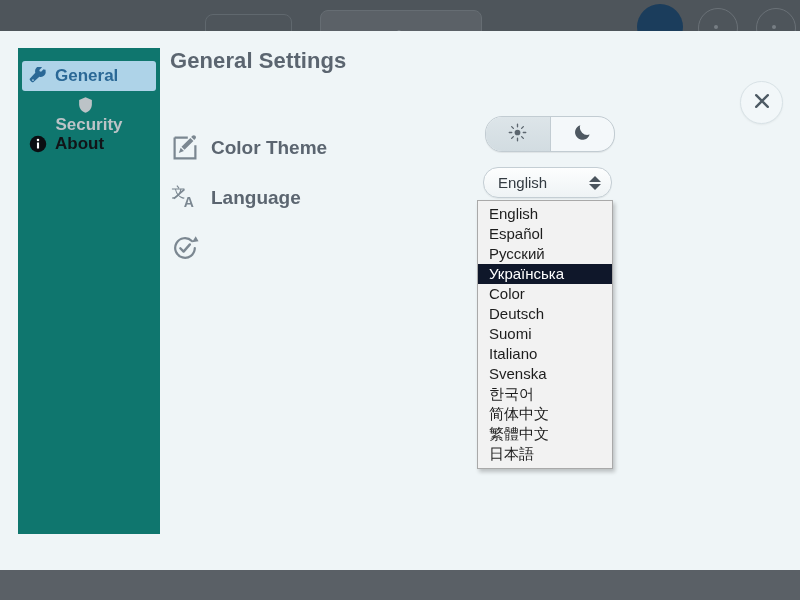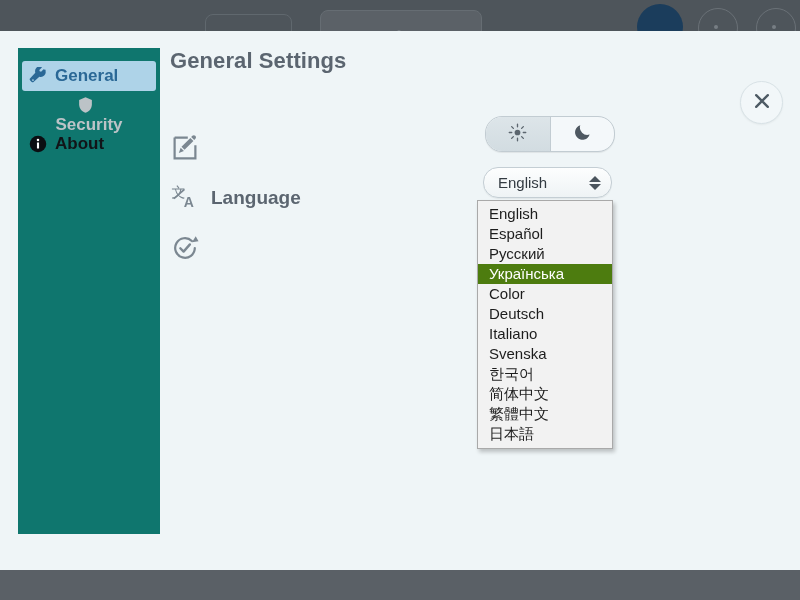--- a/index.html
+++ b/index.html
@@ -213,21 +213,21 @@
   .dropdown .opt {
     height: 20px;
     line-height: 20px;
     padding: 0 4px 0 11px;
     font-size: 15px;
     color: #1d1d1d;
     white-space: nowrap;
     overflow: hidden;
   }
   .dropdown .opt.highlight {
-    background: #4d7c0f;
+    background: #0f172a;
     color: #ffffff;
   }
 
   
   .close-btn {
     position: absolute;
     left: 740px; top: 50px;
     width: 41px; height: 41px;
     border-radius: 50%;
     border: 1px solid #d8e2e6;
@@ -294,20 +294,21 @@
 
       <h1 class="panel-title">General Settings</h1>
 
       <div class="row" id="row-theme">
         <span class="row-icon">
           <svg width="28" height="28" viewBox="0 0 24 24">
             <path fill="none" stroke="#7b8791" stroke-width="1.9" d="M3.1 3.1h11.3M3.1 3.1v17.8h17.8V9.6"></path>
             <path fill="#7b8791" d="M20.8 1.5c-.7-.7-1.8-.7-2.5 0l-1 1 2.6 2.6 1-1c.7-.7.7-1.9-.1-2.6zM16.6 3.4 9 11l2.6 2.6 7.6-7.6-2.6-2.6zM8.3 11.8l-1.6 4.4 4.4-1.7-2.8-2.7z"></path>
           </svg>
         </span>
+        <span class="row-label">Color Theme</span>
       </div>
 
       <div class="theme-toggle">
         <div class="seg sel">
           <span>
             <svg width="19" height="19" viewBox="0 0 24 24">
               <circle cx="12" cy="12" r="3.6" fill="#5c666f"></circle>
               <g stroke="#5c666f" stroke-width="1.7" stroke-linecap="round">
                 <path d="M12 1.6v3.1M12 19.3v3.1M1.6 12h3.1M19.3 12h3.1M4.6 4.6l2.2 2.2M17.2 17.2l2.2 2.2M19.4 4.6l-2.2 2.2M6.8 17.2l-2.2 2.2"></path>
               </g>
@@ -342,20 +343,21 @@
         </span>
       </div>
 
       <div class="dropdown" id="language-dropdown">
           <div class="opt">English</div>
           <div class="opt">Español</div>
           <div class="opt">Русский</div>
           <div class="opt highlight">Українська</div>
           <div class="opt">Color</div>
           <div class="opt">Deutsch</div>
+          <div class="opt">Suomi</div>
           <div class="opt">Italiano</div>
           <div class="opt">Svenska</div>
           <div class="opt">한국어</div>
           <div class="opt">简体中文</div>
           <div class="opt">繁體中文</div>
           <div class="opt">日本語</div>
         </div>
 
       <div class="row" id="row-updates">
         <span class="row-icon">

